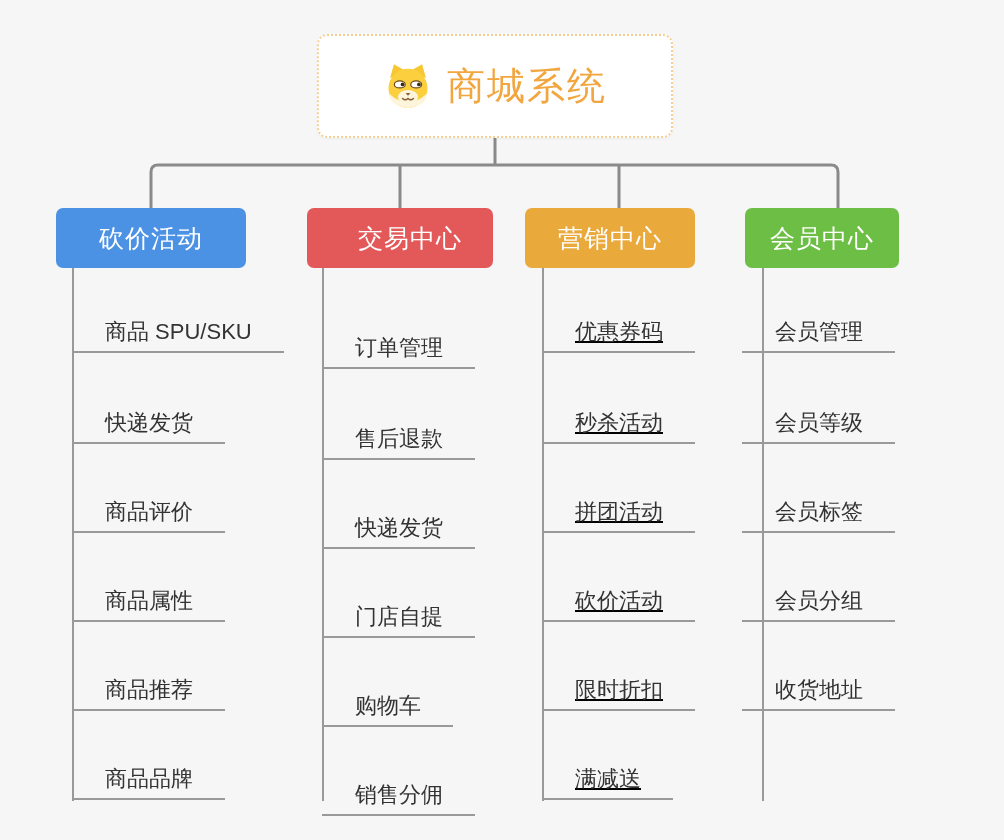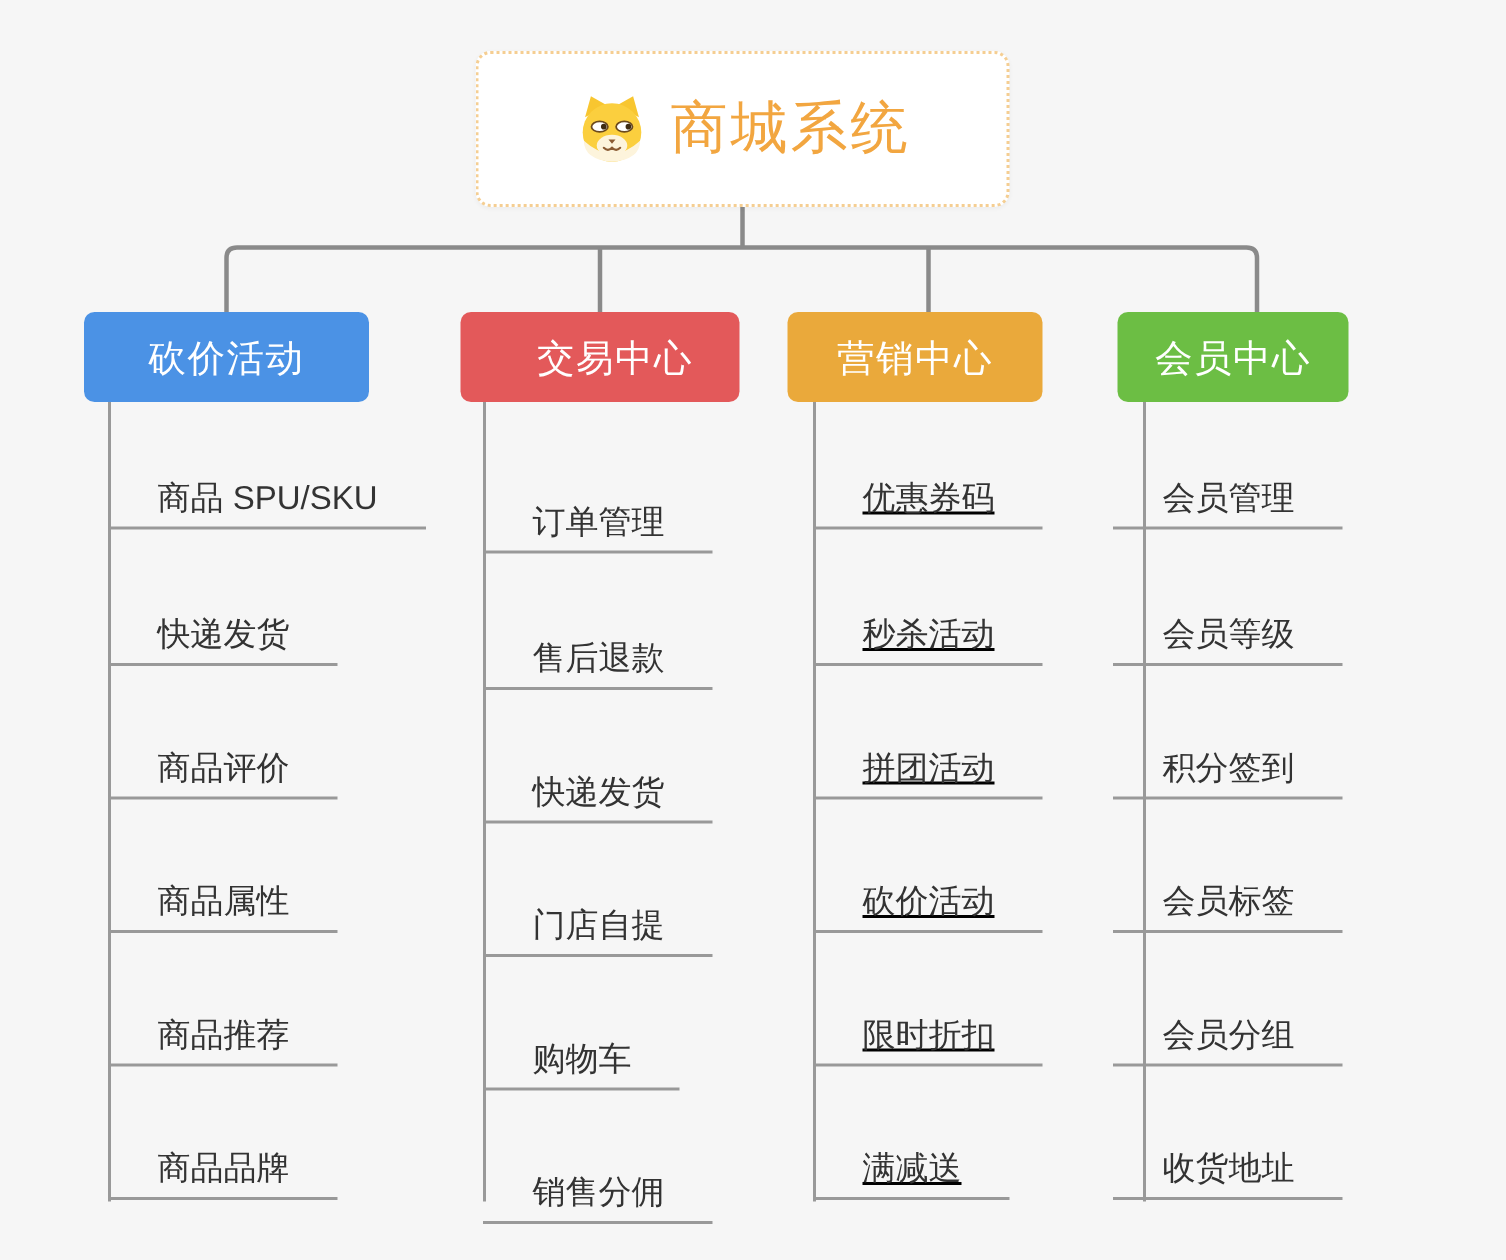--- a/index.html
+++ b/index.html
@@ -196,23 +196,20 @@
   </div>
 
   <div class="col c3">
     <div class="item">
         <span class="item-label">会员管理</span>
       </div>
     <div class="item">
         <span class="item-label">会员等级</span>
       </div>
     <div class="item">
-        <span class="item-label">积分签到</span>
-      </div>
-    <div class="item">
         <span class="item-label">会员标签</span>
       </div>
     <div class="item">
         <span class="item-label">会员分组</span>
       </div>
     <div class="item">
         <span class="item-label">收货地址</span>
       </div>
   </div>
 

